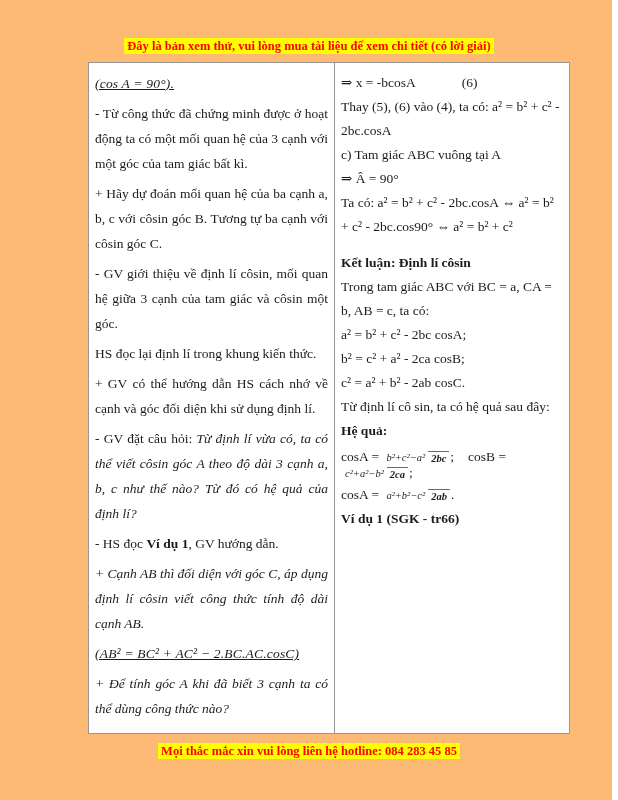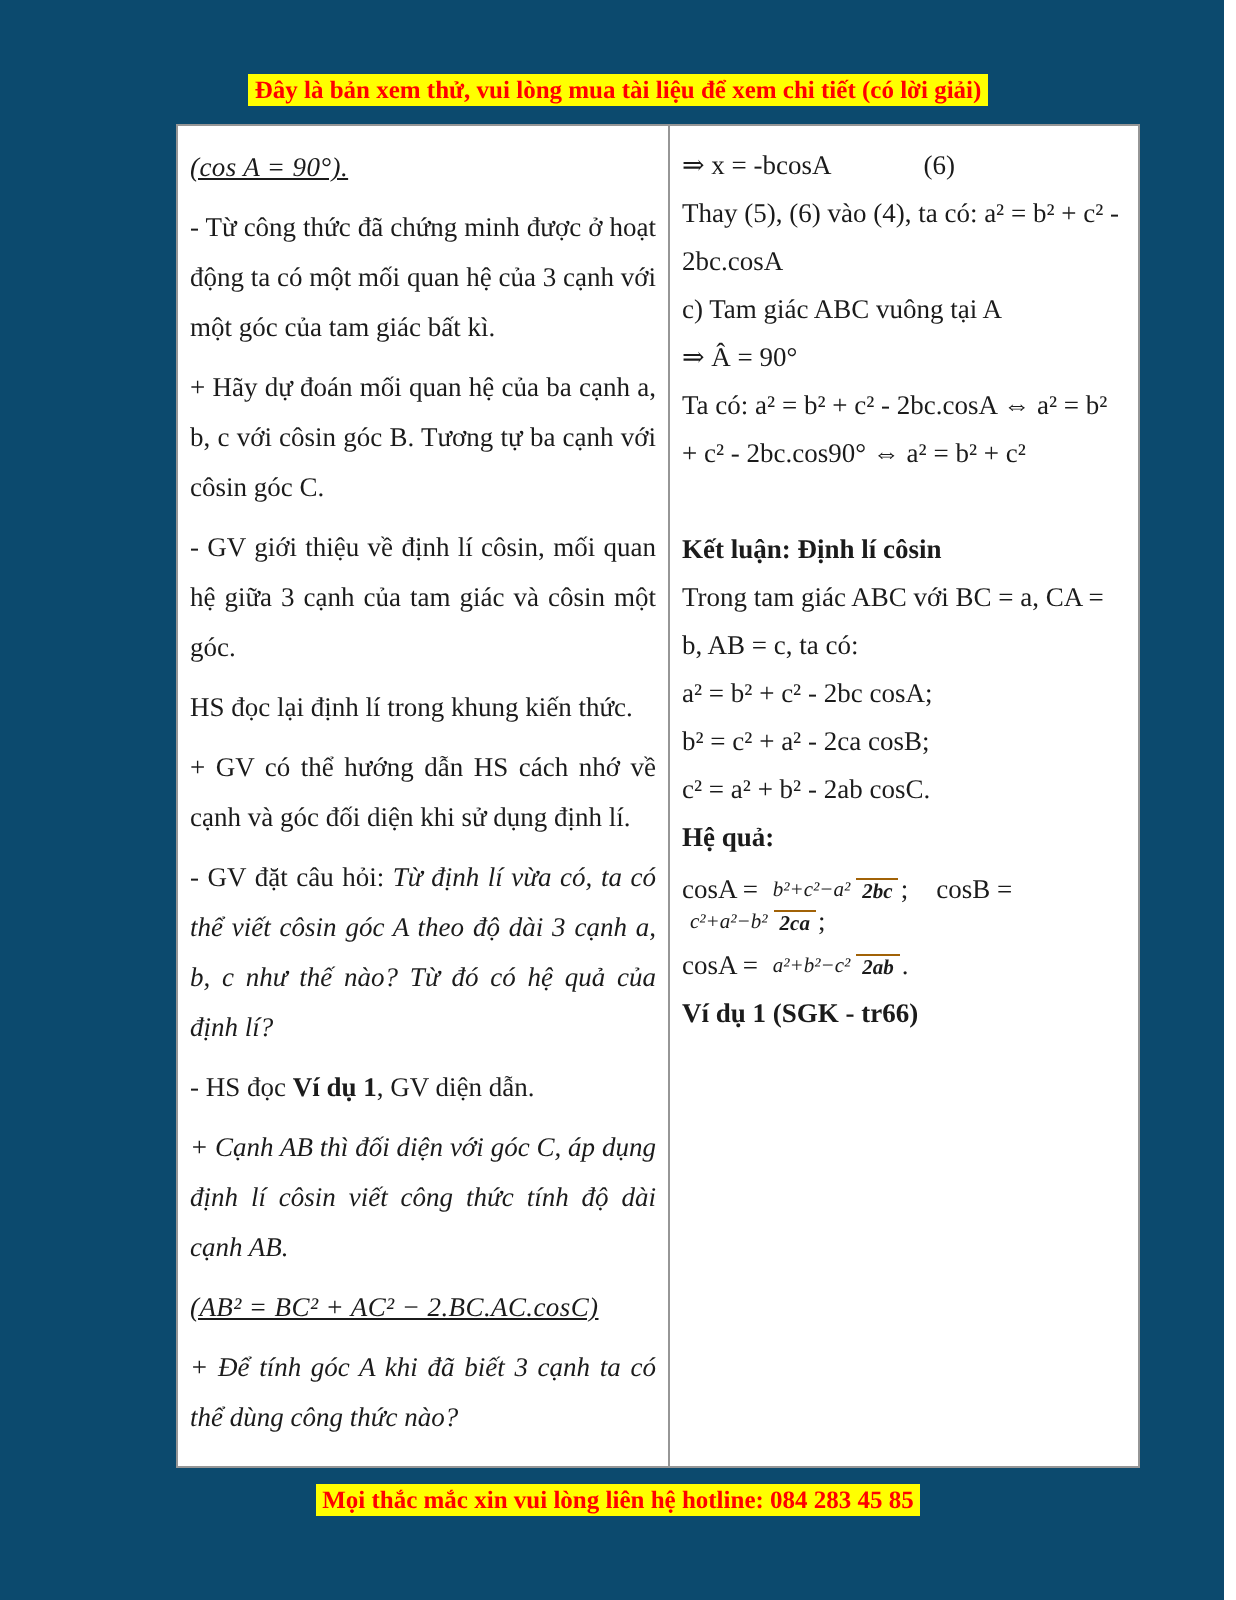--- a/index.html
+++ b/index.html
@@ -4,21 +4,21 @@
 <style>
   * { margin:0; padding:0; box-sizing:border-box; }
   html,body { background:#ffffff; }
   body {
     width:618px; height:800px;
     font-family:"Liberation Serif","DejaVu Serif",serif;
     color:#1b1b1b;
   }
   .page {
     position:relative; width:612px; height:800px;
-    background:#0c4a6e; overflow:hidden;
+    background:#fdba74; overflow:hidden;
   }
   .banner { position:absolute; left:0; width:618px; text-align:center; }
   .banner-top { top:36px; }
   .banner-bottom { top:741px; }
   .banner span {
     display:inline-block;
     background:var(--banner-bg,#ffff00);
     color:var(--banner-text,#ff0000);
     font-weight:bold; font-size:12.5px; line-height:16px;
     padding:0 3px;
@@ -32,21 +32,21 @@
   .col { padding:8px 6px 6px 6px; overflow:hidden; }
   .col-left  { width:246px; border-right:1px solid var(--border,#969696); }
   .col-right { flex:1; }
   .col p { font-size:13.5px; }
   .col-left  p { line-height:25px; margin-bottom:5px; text-align:justify; }
   .col-right p { line-height:24px; margin-bottom:0; }
   .italic { font-style:italic; }
   .bold { font-weight:bold; }
   .mathf { font-style:italic; letter-spacing:0.2px;text-decoration:underline; }
   .heading { font-weight:bold; }
-  .mt-gap { margin-top:24px; }
+  .mt-gap { margin-top:12px; }
   .ref-num { margin-left:46px; }
   .frac-line { margin:6px 0 4px 0 !important; line-height:normal !important; }
   .frac {
     display:inline-flex; flex-direction:row; text-align:center;
     vertical-align:middle; font-style:italic; margin:0 1px;
   }
   .frac .num, .frac .den { display:block; font-size:10.5px; line-height:13px; padding:0 3px; }
   .frac .den { border-top:1px solid #a16207;font-weight:bold; }
   .frac-sep { margin-right:14px; }
 </style>
@@ -62,37 +62,38 @@
   <div class="doc-table">
 
     <div class="col col-left">
       <p class="mathf">(cos A = 90°).</p>
       <p>- Từ công thức đã chứng minh được ở hoạt động ta có một mối quan hệ của 3 cạnh với một góc của tam giác bất kì.</p>
       <p>+ Hãy dự đoán mối quan hệ của ba cạnh a, b, c với côsin góc B. Tương tự ba cạnh với côsin góc C.</p>
       <p>- GV giới thiệu về định lí côsin, mối quan hệ giữa 3 cạnh của tam giác và côsin một góc.</p>
       <p>HS đọc lại định lí trong khung kiến thức.</p>
       <p>+ GV có thể hướng dẫn HS cách nhớ về cạnh và góc đối diện khi sử dụng định lí.</p>
       <p><span>- GV đặt câu hỏi: </span><span class="italic">Từ định lí vừa có, ta có thể viết côsin góc A theo độ dài 3 cạnh a, b, c như thế nào? Từ đó có hệ quả của định lí?</span></p>
-      <p><span>- HS đọc </span><span class="bold">Ví dụ 1</span><span>, GV diện dẫn.</span></p>
+      <p><span>- HS đọc </span><span class="bold">Ví dụ 1</span><span>, GV hướng dẫn.</span></p>
       <p class="italic">+ Cạnh AB thì đối diện với góc C, áp dụng định lí côsin viết công thức tính độ dài cạnh AB.</p>
       <p class="mathf">(AB² = BC² + AC² − 2.BC.AC.cosC)</p>
       <p class="italic">+ Để tính góc A khi đã biết 3 cạnh ta có thể dùng công thức nào?</p>
     </div>
 
     <div class="col col-right">
       <p><span>⇒ x = -bcosA</span><span class="ref-num">(6)</span></p>
       <p>Thay (5), (6) vào (4), ta có: a² = b² + c² - 2bc.cosA</p>
       <p>c) Tam giác ABC vuông tại A</p>
       <p>⇒ Â = 90°</p>
       <p>Ta có: a² = b² + c² - 2bc.cosA ⇔ a² = b² + c² - 2bc.cos90° ⇔ a² = b² + c²</p>
       <p class="heading mt-gap">Kết luận: Định lí côsin</p>
       <p>Trong tam giác ABC với BC = a, CA = b, AB = c, ta có:</p>
       <p>a² = b² + c² - 2bc cosA;</p>
       <p>b² = c² + a² - 2ca cosB;</p>
       <p>c² = a² + b² - 2ab cosC.</p>
+      <p>Từ định lí cô sin, ta có hệ quả sau đây:</p>
       <p class="heading">Hệ quả:</p>
       <p class="frac-line">
         <span>cosA = </span><span class="frac">
             <span class="num">b²+c²−a²</span>
             <span class="den">2bc</span>
           </span><span class="frac-sep">;</span><span>cosB = </span><span class="frac">
             <span class="num">c²+a²−b²</span>
             <span class="den">2ca</span>
           </span><span>;</span>
       </p>

